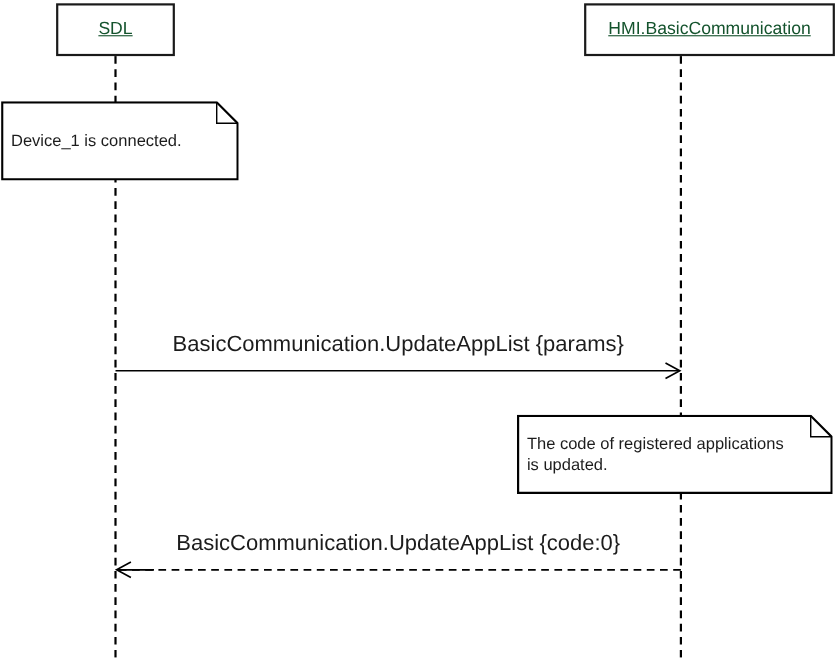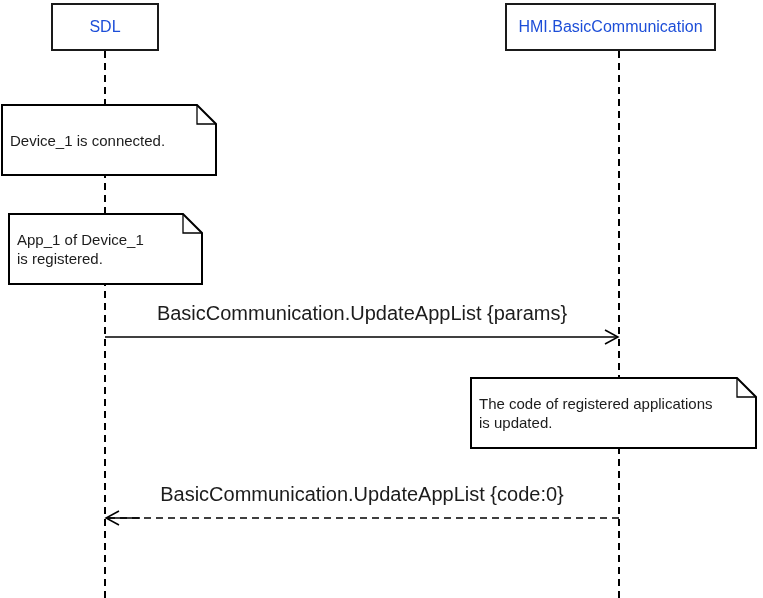--- a/index.html
+++ b/index.html
@@ -27,21 +27,22 @@
     position: absolute;
     box-sizing: border-box;
     border: 2px solid #1a1a1a;
     background: #ffffff;
     display: flex;
     align-items: center;
     justify-content: center;
   }
   .participant-label {
     font-size: 16px;
-    color: #1d4ed8;
+    text-decoration: underline;
+    color: #14532d;
     white-space: nowrap;
   }
   .note {
     position: absolute;
   }
   .note svg {
     position: absolute;
     left: 0;
     top: 0;
   }
@@ -89,40 +90,32 @@
       <line x1="619" y1="518" x2="107" y2="518" stroke="#000000" stroke-width="1.5" stroke-dasharray="7,5"></line>
       <line x1="140" y1="518" x2="107" y2="518" stroke="#000000" stroke-width="1.5"></line>
       <path d="M119,511 L106,518 L119,525" fill="none" stroke="#000000" stroke-width="1.5"></path>
     </g>
   </svg>
 
   <div class="participant" style="left:51px; top:3px; width:108px; height:48px;">
     <span class="participant-label">SDL</span>
   </div>
 
-  <div class="participant" style="left:505px; top:3px; width:211px; height:48px;">
+  <div class="participant" style="left:531px; top:3px; width:228px; height:48px;">
     <span class="participant-label">HMI.BasicCommunication</span>
   </div>
 
-  <div class="note" style="left:1px; top:104px; width:172px; height:72px;">
+  <div class="note" style="left:1px; top:92px; width:172px; height:72px;">
     <svg width="216" height="72" viewBox="0 0 216 72">
       <path d="M1,1 L196,1 L215,20 L215,71 L1,71 Z" fill="#ffffff" stroke="#000000" stroke-width="2"></path>
       <path d="M196,1 L196,20 L215,20" fill="none" stroke="#000000" stroke-width="1.3"></path>
     </svg>
     <div class="note-text">Device_1 is connected.</div>
   </div>
 
-  <div class="note" style="left:8px; top:213px; width:195px; height:72px;">
-    <svg width="195" height="72" viewBox="0 0 195 72">
-      <path d="M1,1 L175,1 L194,20 L194,71 L1,71 Z" fill="#ffffff" stroke="#000000" stroke-width="2"></path>
-      <path d="M175,1 L175,20 L194,20" fill="none" stroke="#000000" stroke-width="1.3"></path>
-    </svg>
-    <div class="note-text">App_1 of Device_1
-is registered.</div>
-  </div>
 
   <div class="msg-label" style="top:303px;">BasicCommunication.UpdateAppList {params}</div>
 
   <div class="note" style="left:470px; top:377px; width:287px; height:72px;">
     <svg width="287" height="72" viewBox="0 0 287 72">
       <path d="M1,1 L267,1 L286,20 L286,71 L1,71 Z" fill="#ffffff" stroke="#000000" stroke-width="2"></path>
       <path d="M267,1 L267,20 L286,20" fill="none" stroke="#000000" stroke-width="1.3"></path>
     </svg>
     <div class="note-text">The code of registered applications
 is updated.</div>

